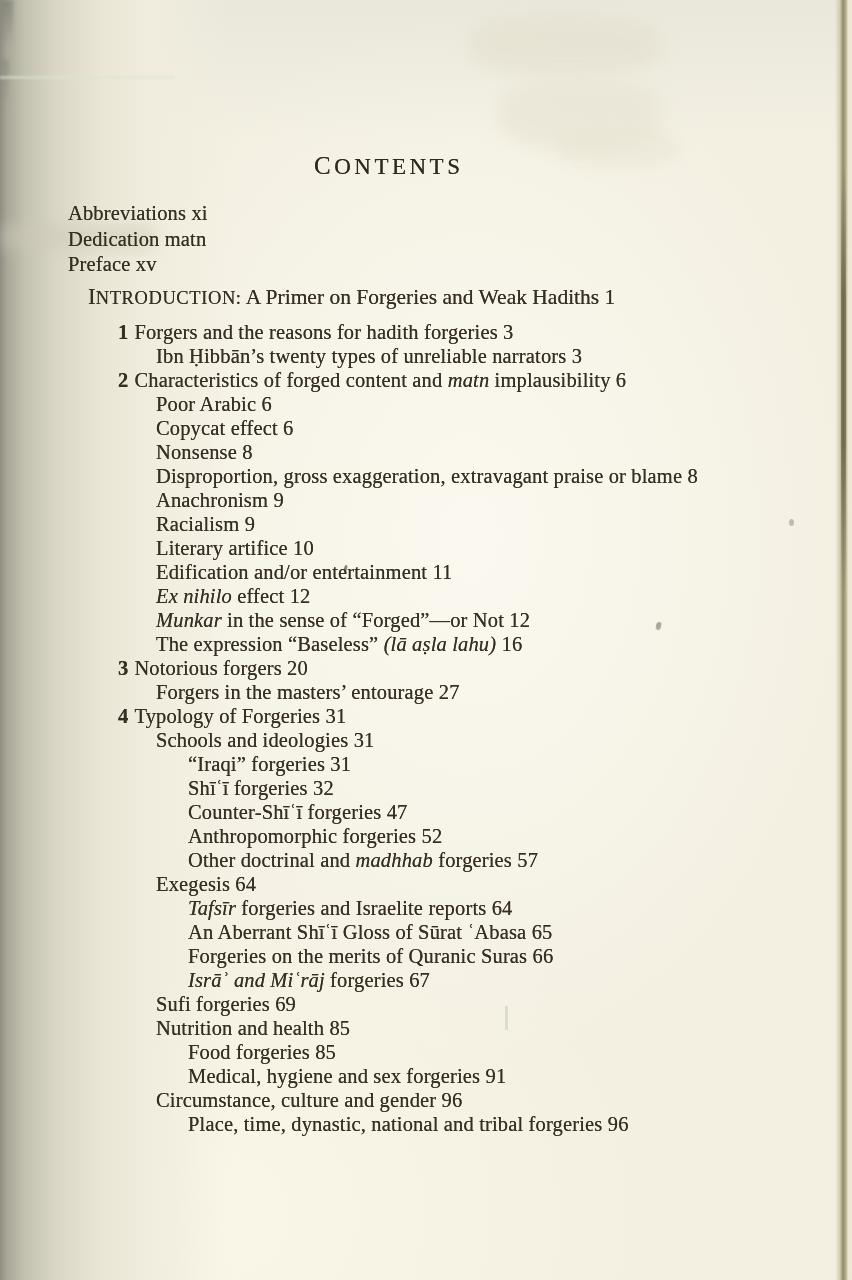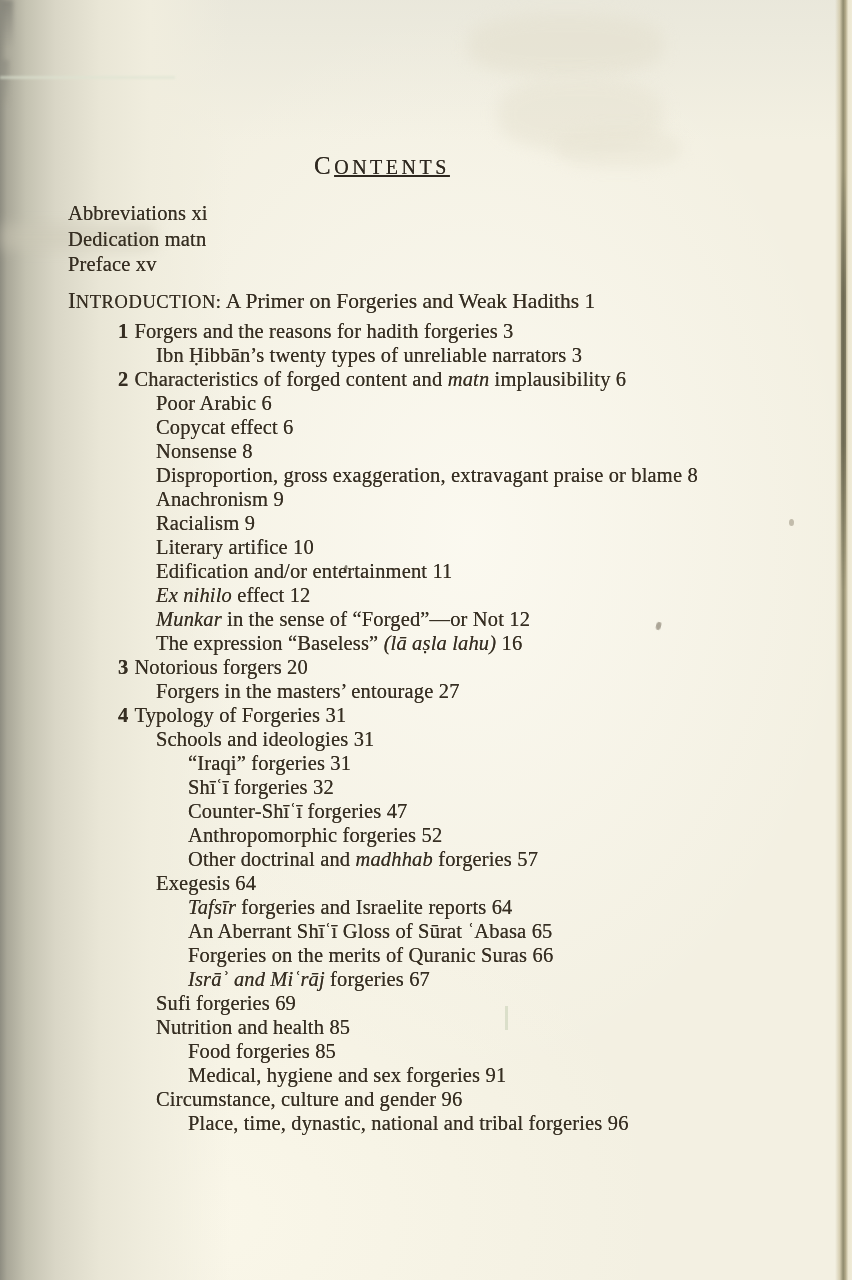--- a/index.html
+++ b/index.html
@@ -14,31 +14,31 @@
       radial-gradient(ellipse 620px 520px at 25% 95%, rgba(250,247,233,.95), rgba(250,247,233,0) 72%),
       radial-gradient(ellipse 520px 720px at 55% 42%, rgba(253,251,243,.8), rgba(253,251,243,0) 75%);
   }
   
   .title{
     position:absolute; top:152px; left:314px;
     letter-spacing:3.5px; color:#2e2820; white-space:nowrap;
     text-shadow:0 0 .6px rgba(44,36,24,.8);
   }
   .t-first{ font-size:25px; }
-  .t-rest{ font-size:20px;text-decoration:underline; }
+  .t-rest{ font-size:23px; }
   
   .toc{ position:absolute; left:68px; top:201px; width:760px; }
   .row{ font-size:20.5px; line-height:24px; letter-spacing:.15px; white-space:nowrap;
         text-shadow:0 0 .6px rgba(44,36,24,.8); }
   .fm .row{ line-height:25.6px; }
-  .intro{ margin-top:6px; font-size:21.5px; line-height:33px; white-space:nowrap;
-          text-shadow:0 0 .6px rgba(44,36,24,.8); }
+  .intro{ margin-top:6px; font-size:21.5px; line-height:26px; white-space:nowrap;
+          text-shadow:0 0 .6px rgba(44,36,24,.8);margin-left:20px; }
   .i-first{ font-size:23px; }
   .i-rest{ font-size:18.5px; letter-spacing:.6px; }
-  .entries{ }
+  .entries{ margin-top:9px; }
   .lvl-n{ padding-left:50px; }
   .lvl-s1{ padding-left:88px; }
   .lvl-s2{ padding-left:120px; }
   .num{ font-weight:bold; margin-right:6px; }
   i{ }
   
   .artifact{ position:absolute; pointer-events:none; }
   .mark-tl1{ left:0; top:0; width:13px; height:48px;
     background:linear-gradient(180deg,#7f7e75,rgba(127,126,117,0)); filter:blur(2px); opacity:.75; }
   .mark-tl2{ left:0; top:60px; width:9px; height:48px;

